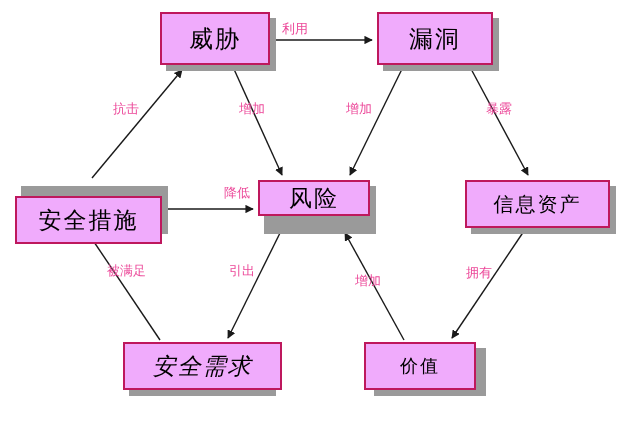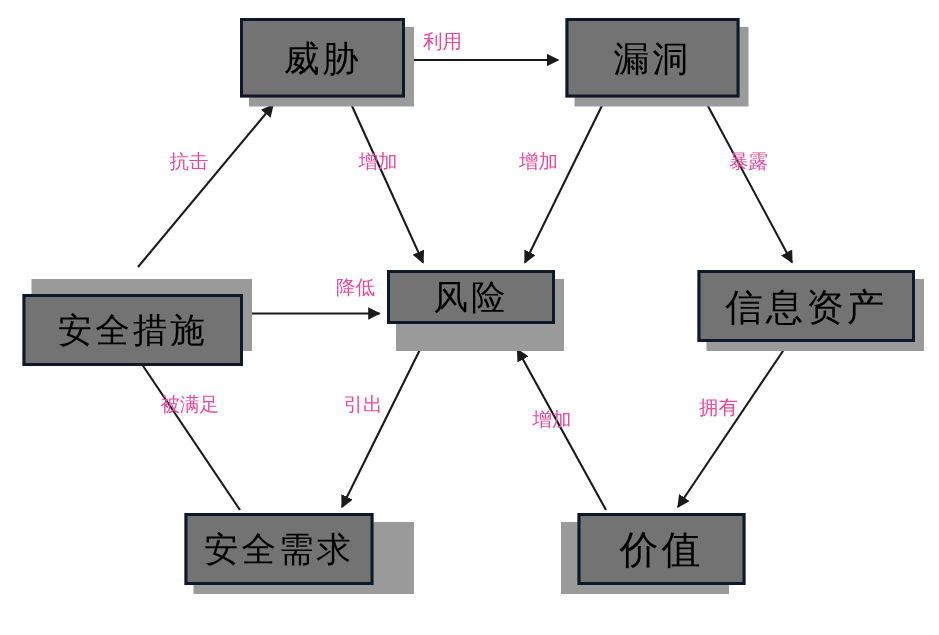--- a/index.html
+++ b/index.html
@@ -24,22 +24,22 @@
   .edge-layer {
     position: absolute;
     left: 0;
     top: 0;
     width: 626px;
     height: 423px;
   }
   .node {
     position: absolute;
     box-sizing: border-box;
-    background: #737373;
-    border: 2px solid #0f172a;
+    background: #f0abfc;
+    border: 2px solid #be185d;
     display: flex;
     align-items: center;
     justify-content: center;
     color: #000000;
     letter-spacing: 2px;
     white-space: nowrap;
     z-index: 3;
   }
   .node-shadow {
     position: absolute;
@@ -52,23 +52,23 @@
     font-size: 13px;
     letter-spacing: 0px;
     white-space: nowrap;
     z-index: 4;
     line-height: 1;
   }
   .n-threat      { left:160px; top:12px;  width:110px; height:53px; font-size:24px; }
   .n-vuln        { left:377px; top:12px;  width:116px; height:53px; font-size:24px; }
   .n-measure     { left:15px;  top:196px; width:147px; height:48px; font-size:23px; }
   .n-risk        { left:258px; top:180px; width:112px; height:36px; font-size:23px; }
-  .n-asset       { left:465px; top:180px; width:145px; height:48px; font-size:25px; }
-  .n-require     { left:123px; top:342px; width:126px; height:48px; font-size:23px; }
-  .n-value       { left:385px; top:342px; width:112px; height:48px; font-size:26px; }
+  .n-asset       { left:465px; top:180px; width:145px; height:48px; font-size:20px; }
+  .n-require     { left:123px; top:342px; width:159px; height:48px; font-size:23px;font-style:italic; }
+  .n-value       { left:364px; top:342px; width:112px; height:48px; font-size:18px; }
 
   .s-threat      { left:166px; top:18px;  width:110px; height:53px; }
   .s-vuln        { left:383px; top:18px;  width:116px; height:53px; }
   .s-measure     { left:21px;  top:186px; width:147px; height:48px; }
   .s-risk        { left:264px; top:186px; width:112px; height:48px; }
   .s-asset       { left:471px; top:186px; width:145px; height:48px; }
   .s-require     { left:129px; top:348px; width:147px; height:48px; }
   .s-value       { left:374px; top:348px; width:112px; height:48px; }
 
   .lbl-exploit   { left:282px; top:22px;  }

